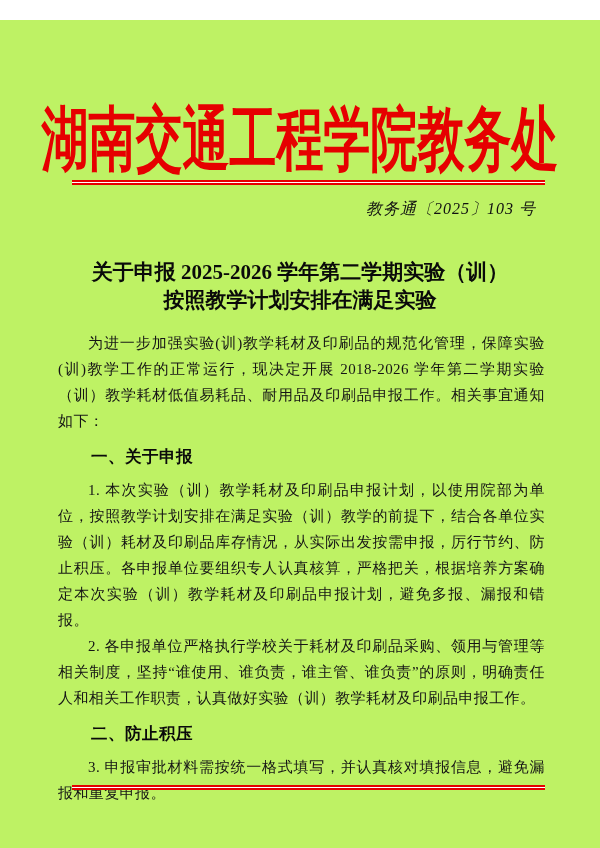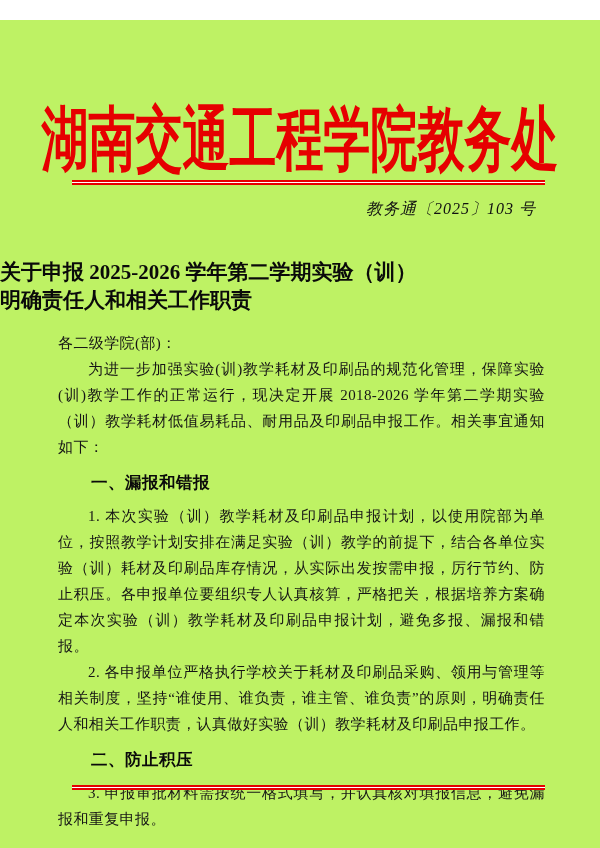--- a/index.html
+++ b/index.html
@@ -60,20 +60,21 @@
     color: #111111;
     font-style: italic;
   }
   
   .notice-title {
     position: absolute;
     top: 238px;
     left: 0;
     width: 600px;
     margin: 0;
+    text-align: center;
     font-family: "Liberation Serif", serif;
     font-weight: bold;
     font-size: 21px;
     line-height: 28px;
     color: #0a0a0a;
   }
   
   .body-block {
     position: absolute;
     top: 310px;
@@ -111,29 +112,28 @@
   <div class="org-wrap">
     <span class="org-name">湖南交通工程学院教务处</span>
   </div>
 
   <div class="red-rule rule-top"></div>
 
   <div class="doc-number">教务通〔2025〕103 号</div>
 
   <h1 class="notice-title">
     <span>关于申报 2025-2026 学年第二学期实验（训）</span><br>
-    <span>明确责任人和相关工作职责</span>
+    <span>按照教学计划安排在满足实验</span>
   </h1>
 
   <div class="body-block">
-    <p class="salutation">各二级学院(部)：</p>
 
     <p>为进一步加强实验(训)教学耗材及印刷品的规范化管理，保障实验(训)教学工作的正常运行，现决定开展 2018-2026 学年第二学期实验（训）教学耗材低值易耗品、耐用品及印刷品申报工作。相关事宜通知如下：</p>
 
-    <h2 class="section-heading">一、漏报和错报</h2>
+    <h2 class="section-heading">一、关于申报</h2>
 
     <p>1. 本次实验（训）教学耗材及印刷品申报计划，以使用院部为单位，按照教学计划安排在满足实验（训）教学的前提下，结合各单位实验（训）耗材及印刷品库存情况，从实际出发按需申报，厉行节约、防止积压。各申报单位要组织专人认真核算，严格把关，根据培养方案确定本次实验（训）教学耗材及印刷品申报计划，避免多报、漏报和错报。</p>
 
     <p>2. 各申报单位严格执行学校关于耗材及印刷品采购、领用与管理等相关制度，坚持“谁使用、谁负责，谁主管、谁负责”的原则，明确责任人和相关工作职责，认真做好实验（训）教学耗材及印刷品申报工作。</p>
 
     <h2 class="section-heading">二、防止积压</h2>
 
     <p>3. 申报审批材料需按统一格式填写，并认真核对填报信息，避免漏报和重复申报。</p>
   </div>
 

